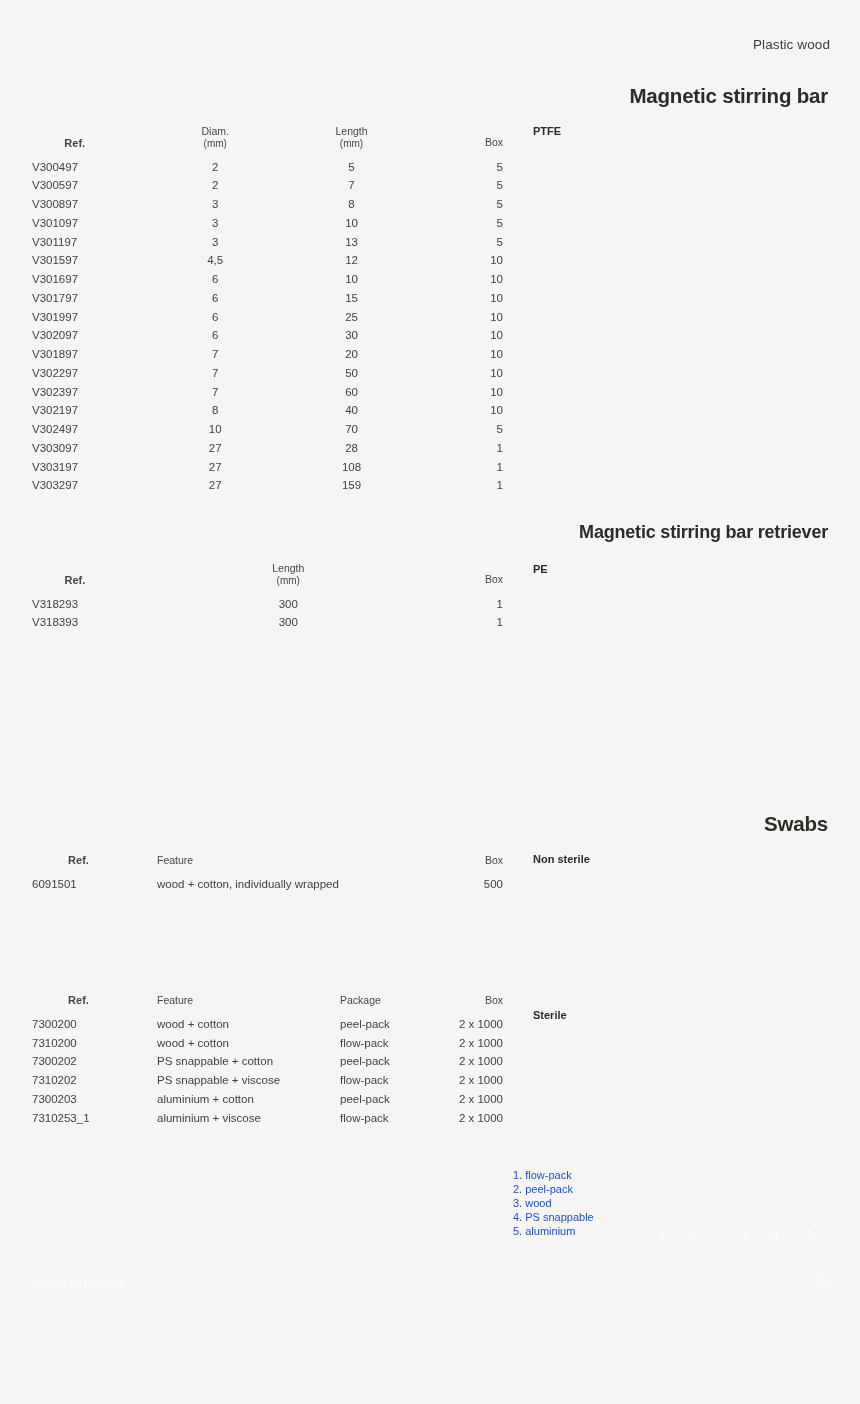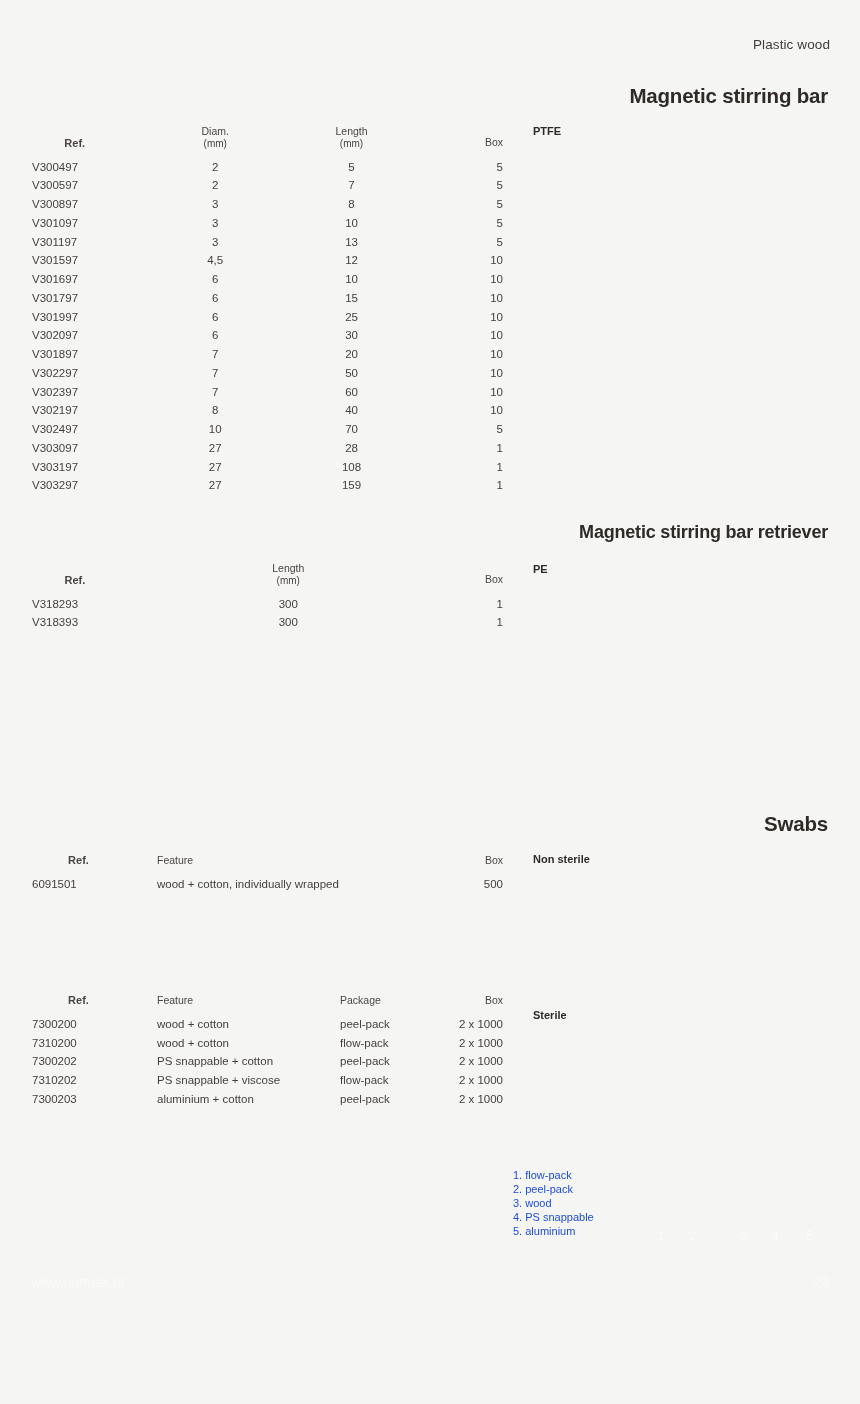--- a/index.html
+++ b/index.html
@@ -416,20 +416,26 @@
           <td class="col-l">PS snappable + viscose</td>
           <td class="col-l">flow-pack</td>
           <td class="col-r">2 x 1000</td>
         </tr>
       <tr>
           <td class="col-ref">7300203</td>
           <td class="col-l">aluminium + cotton</td>
           <td class="col-l">peel-pack</td>
           <td class="col-r">2 x 1000</td>
         </tr>
+      <tr>
+          <td class="col-ref">7310253_1</td>
+          <td class="col-l">aluminium + viscose</td>
+          <td class="col-l">flow-pack</td>
+          <td class="col-r">2 x 1000</td>
+        </tr>
     </tbody>
   </table>
 
   <ul class="legend">
     <li>1. flow-pack</li>
     <li>2. peel-pack</li>
     <li>3. wood</li>
     <li>4. PS snappable</li>
     <li>5. aluminium</li>
   </ul>

